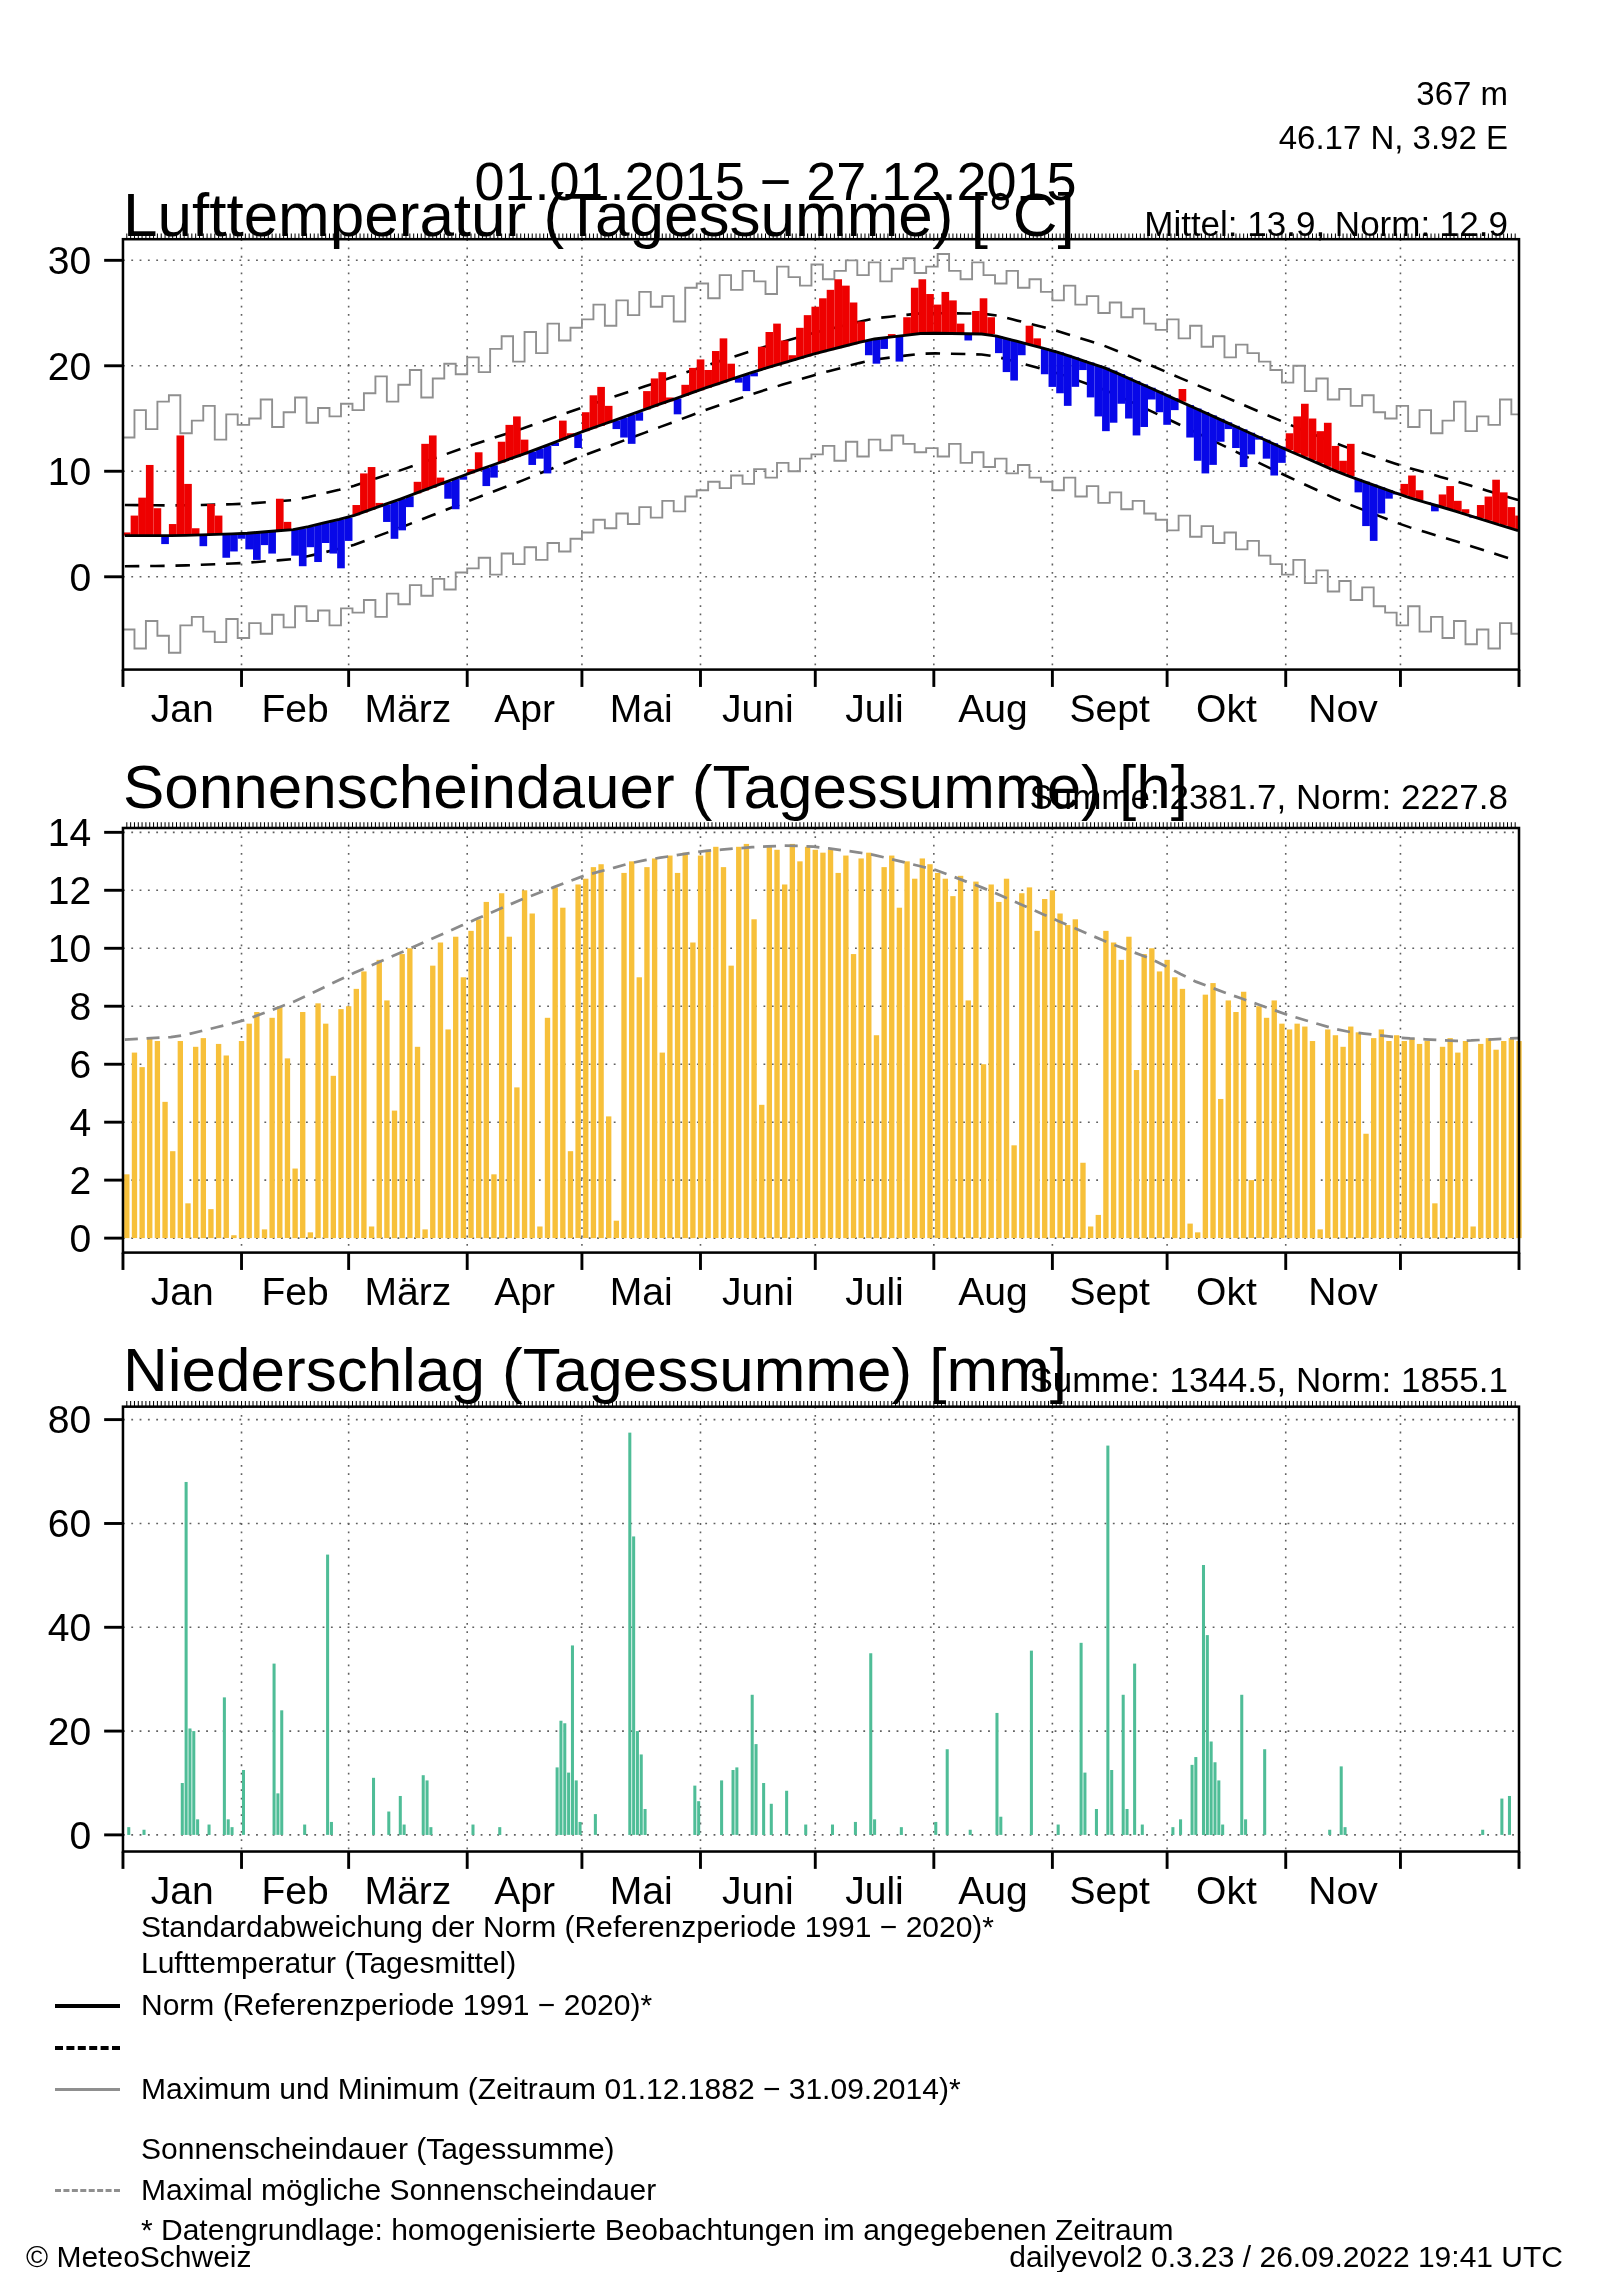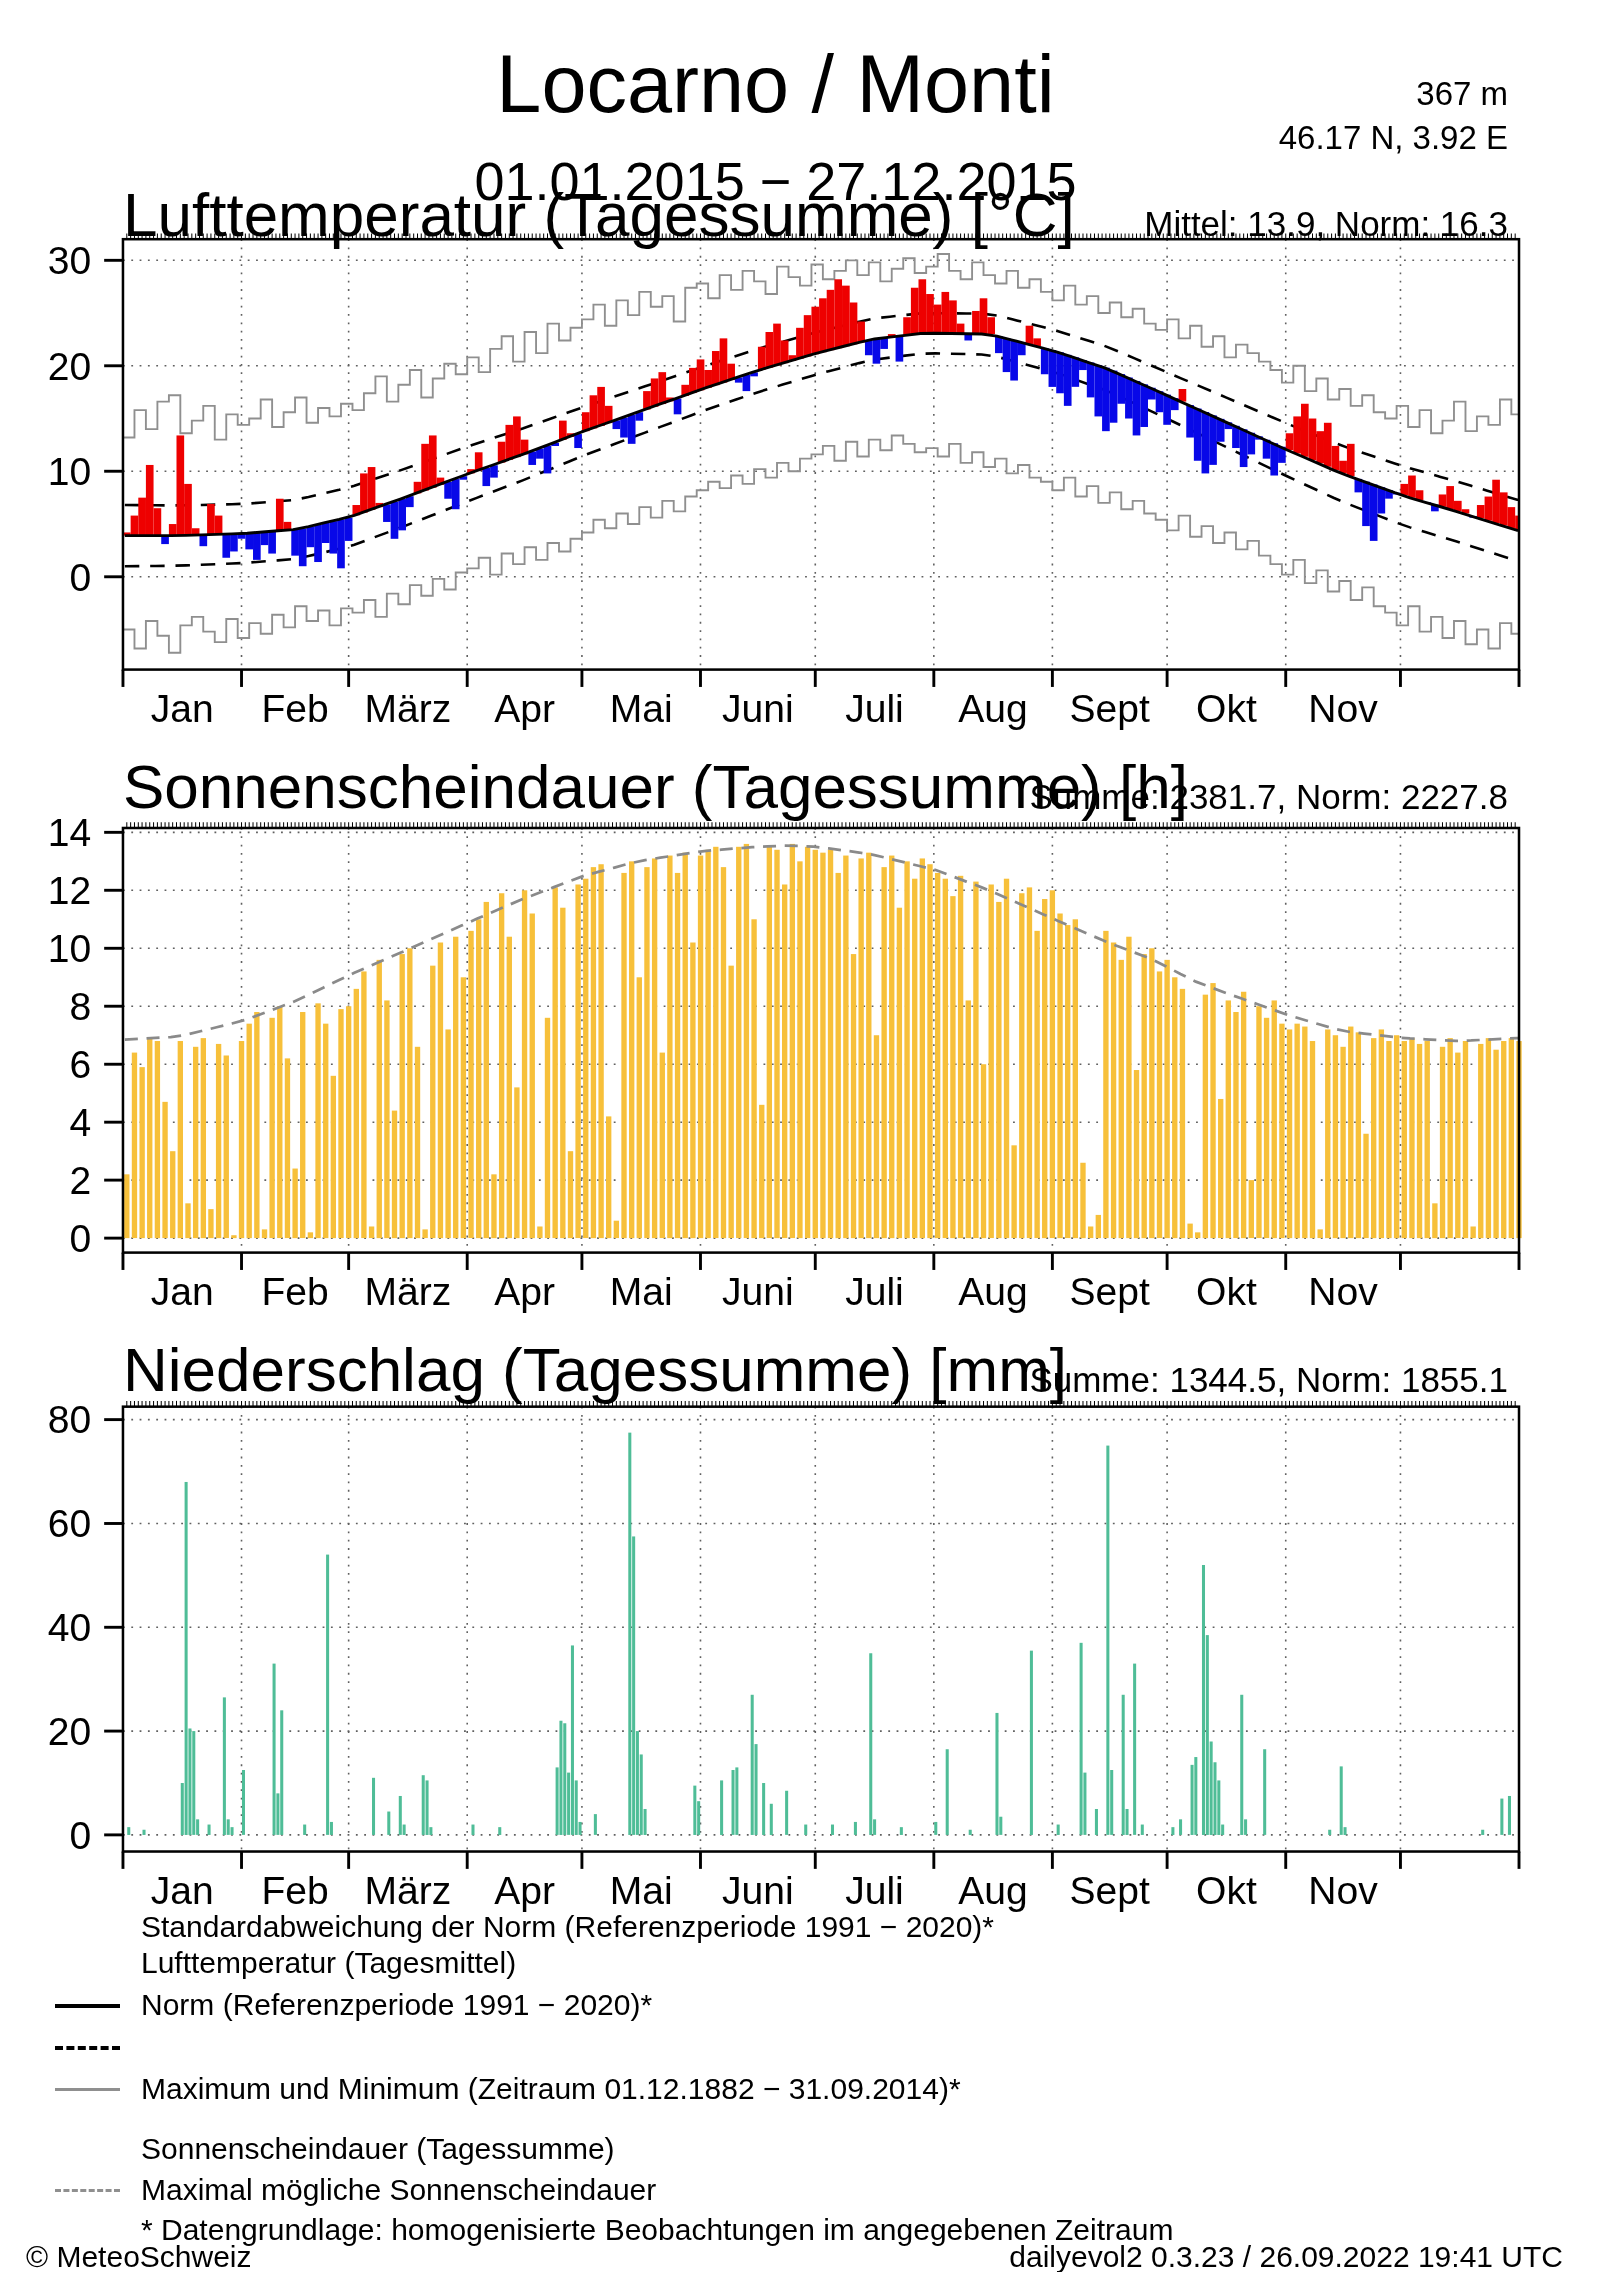--- a/index.html
+++ b/index.html
@@ -1769,27 +1769,26 @@
         <text x="886.5" y="2631" class="xlab" text-anchor="middle">Mai</text>
         <text x="1047.8" y="2631" class="xlab" text-anchor="middle">Juni</text>
         <text x="1209.0" y="2631" class="xlab" text-anchor="middle">Juli</text>
         <text x="1372.9" y="2631" class="xlab" text-anchor="middle">Aug</text>
         <text x="1534.2" y="2631" class="xlab" text-anchor="middle">Sept</text>
         <text x="1695.5" y="2631" class="xlab" text-anchor="middle">Okt</text>
         <text x="1856.8" y="2631" class="xlab" text-anchor="middle">Nov</text>
       </g>
     </svg>
 
-  <div class="abs main-title">Locarno / Monti</div>
   <div class="abs sub-title">01.01.2015 − 27.12.2015</div>
   <div class="abs meta-elev">367 m</div>
   <div class="abs meta-coord">46.17 N, 3.92 E</div>
 
   <div class="abs c-title" style="top:179px">Lufttemperatur (Tagessumme) [°C]</div>
-  <div class="abs c-stats" style="top:204px">Mittel: 13.9, Norm: 16.3</div>
+  <div class="abs c-stats" style="top:204px">Mittel: 13.9, Norm: 12.9</div>
 
   <div class="abs c-title" style="top:751px">Sonnenscheindauer (Tagessumme) [h]</div>
   <div class="abs c-stats" style="top:777px">Summe: 2381.7, Norm: 2227.8</div>
 
   <div class="abs c-title" style="top:1334px">Niederschlag (Tagessumme) [mm]</div>
   <div class="abs c-stats" style="top:1360px">Summe: 1344.5, Norm: 1855.1</div>
 
   <div class="abs legend-row" style="top:1946px">Lufttemperatur (Tagesmittel)</div>
 
   <div class="sample s-solid-black" style="top:2004px"></div>

